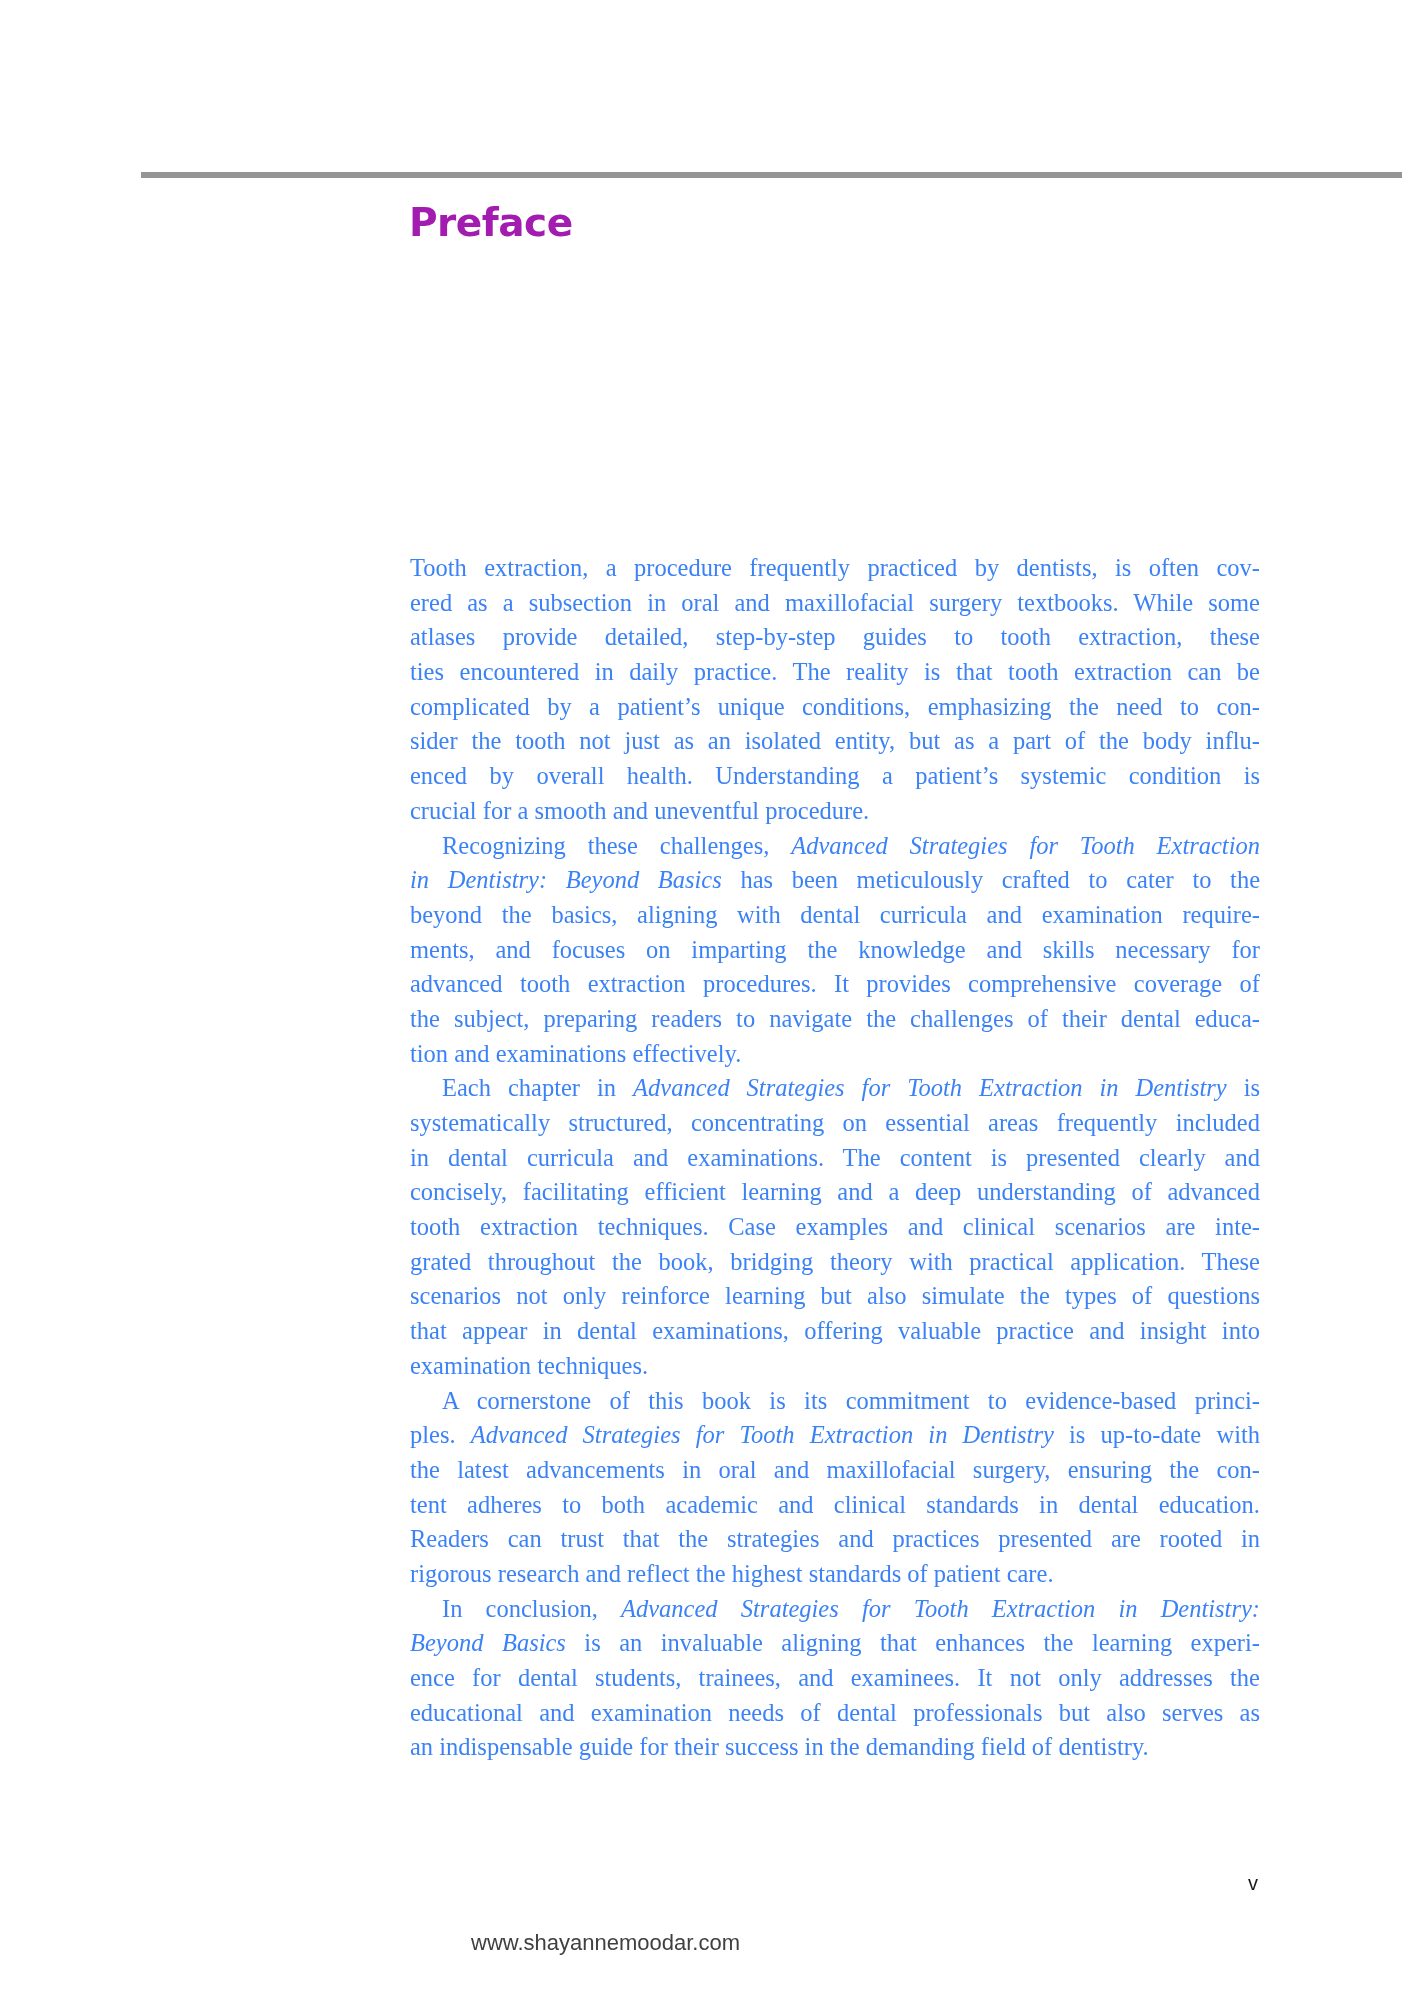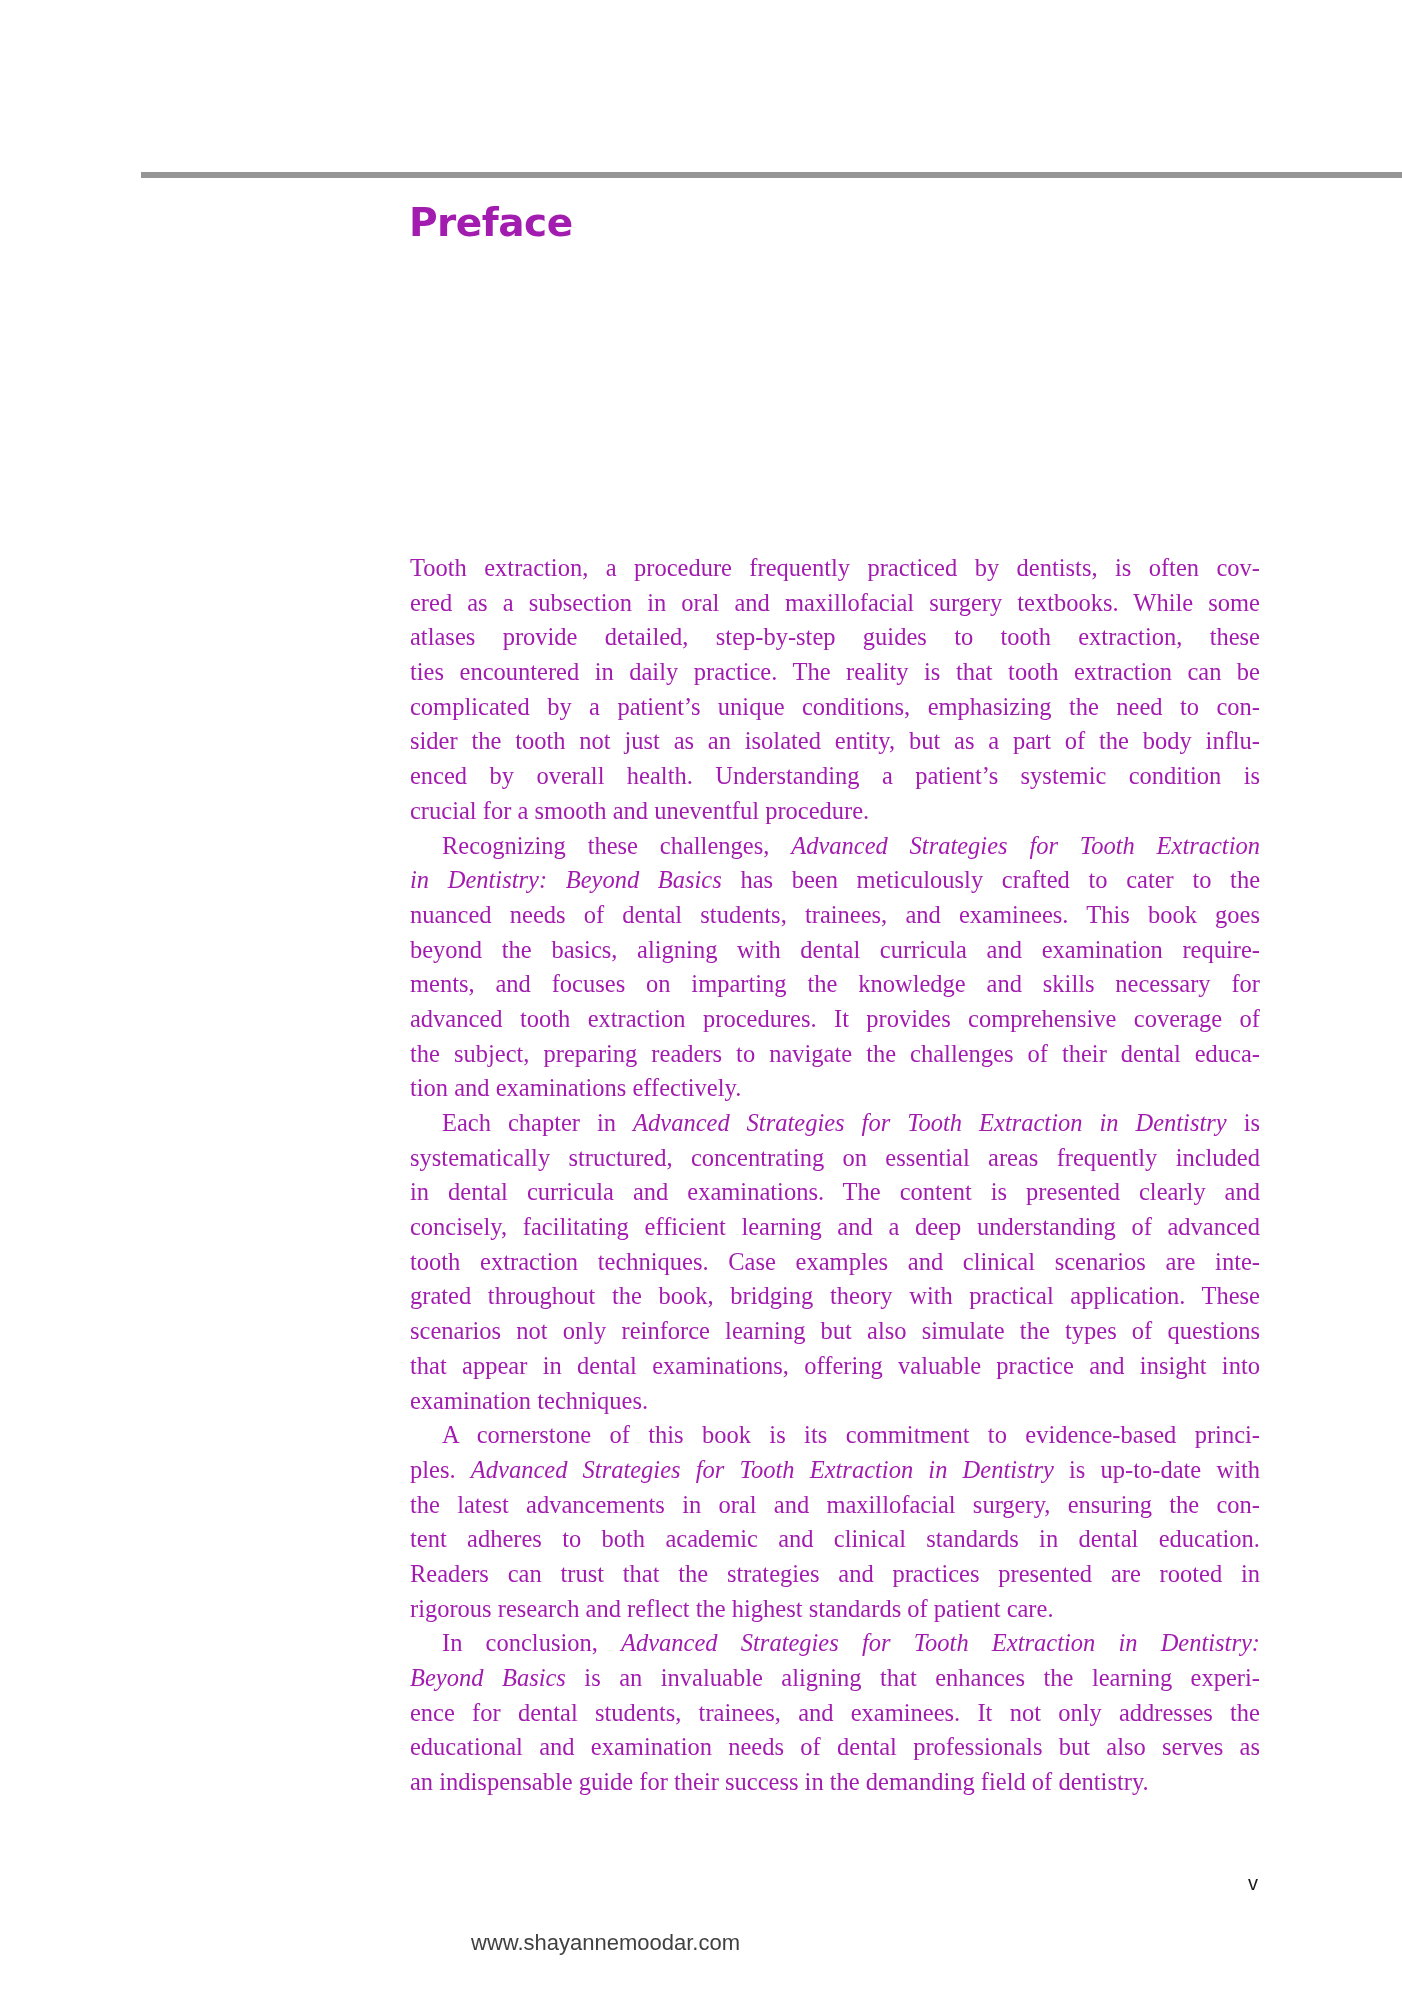--- a/index.html
+++ b/index.html
@@ -8,21 +8,21 @@
     position: absolute; left: 141px; top: 172px; width: 1261px; height: 6px;
     background: #959595;
   }
   .title {
     position: absolute; left: 409px; top: 200px;
     font-family: "DejaVu Sans", sans-serif; font-weight: bold;
     font-size: 39px; color: #a21caf; letter-spacing: -0.5px;
   }
   .body-text {
     position: absolute; left: 410px; top: 551px; width: 850px;
-    font-family: "Liberation Serif", serif; font-size: 24.5px; color: #a21caf;
+    font-family: "Liberation Serif", serif; font-size: 24.5px; color: #3b82f6;
   }
   .line {
     height: 34.7px; line-height: 34.7px; white-space: nowrap;
     text-align: justify; text-align-last: justify;
   }
   .line.last { text-align-last: left; }
   .line.indent { text-indent: 32px; }
   .line i { font-style: italic; margin-top: 31px; }
   .page-number {
     position: absolute; left: 1248px; top: 1872px;
@@ -46,21 +46,20 @@
       <div class="line"><span>atlases provide detailed, step-by-step guides to tooth extraction, these</span></div>
       <div class="line"><span>ties encountered in daily practice. The reality is that tooth extraction can be</span></div>
       <div class="line"><span>complicated by a patient’s unique conditions, emphasizing the need to con-</span></div>
       <div class="line"><span>sider the tooth not just as an isolated entity, but as a part of the body influ-</span></div>
       <div class="line"><span>enced by overall health. Understanding a patient’s systemic condition is</span></div>
       <div class="line last"><span>crucial for a smooth and uneventful procedure.</span></div>
     </div>
     <div>
       <div class="line indent"><span>Recognizing these challenges, </span><i>Advanced Strategies for Tooth Extraction</i></div>
       <div class="line"><i>in Dentistry: Beyond Basics</i><span> has been meticulously crafted to cater to the</span></div>
-      <div class="line"><span>nuanced needs of dental students, trainees, and examinees. This book goes</span></div>
       <div class="line"><span>beyond the basics, aligning with dental curricula and examination require-</span></div>
       <div class="line"><span>ments, and focuses on imparting the knowledge and skills necessary for</span></div>
       <div class="line"><span>advanced tooth extraction procedures. It provides comprehensive coverage of</span></div>
       <div class="line"><span>the subject, preparing readers to navigate the challenges of their dental educa-</span></div>
       <div class="line last"><span>tion and examinations effectively.</span></div>
     </div>
     <div>
       <div class="line indent"><span>Each chapter in </span><i>Advanced Strategies for Tooth Extraction in Dentistry</i><span> is</span></div>
       <div class="line"><span>systematically structured, concentrating on essential areas frequently included</span></div>
       <div class="line"><span>in dental curricula and examinations. The content is presented clearly and</span></div>

